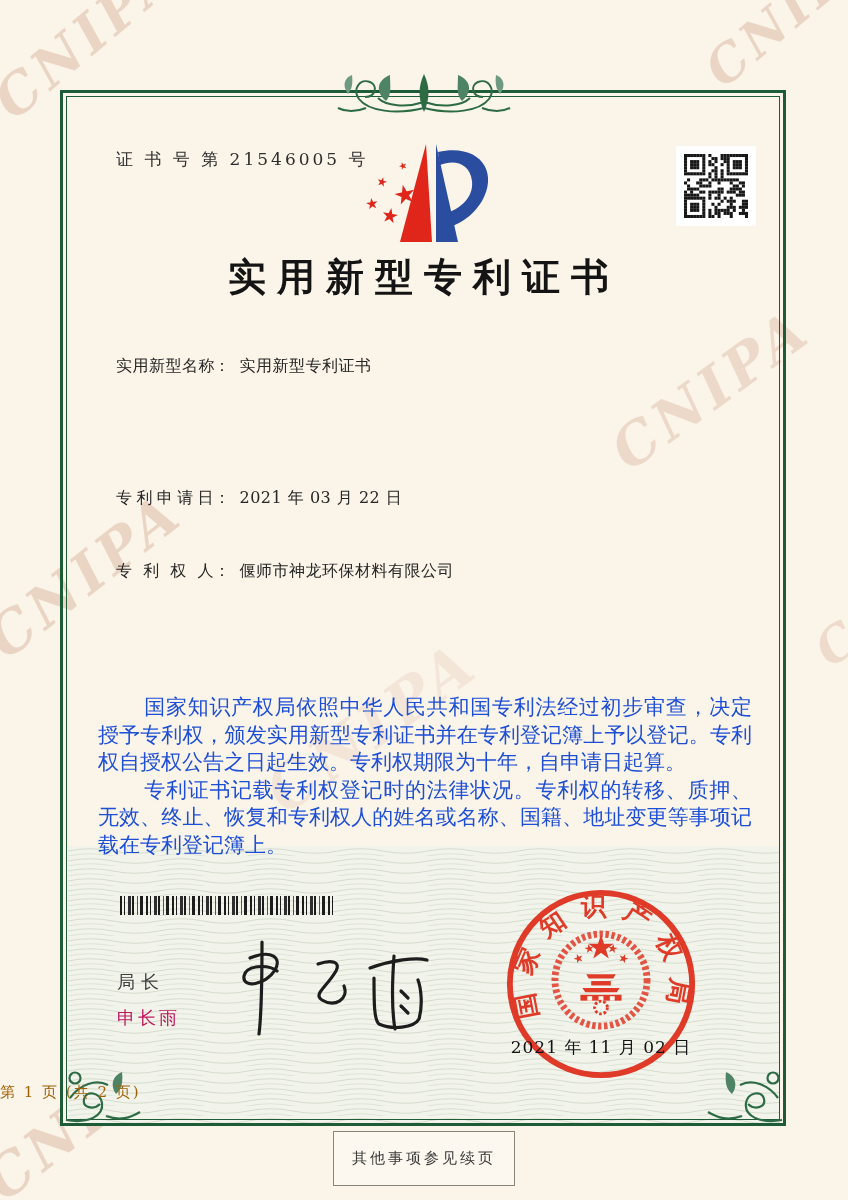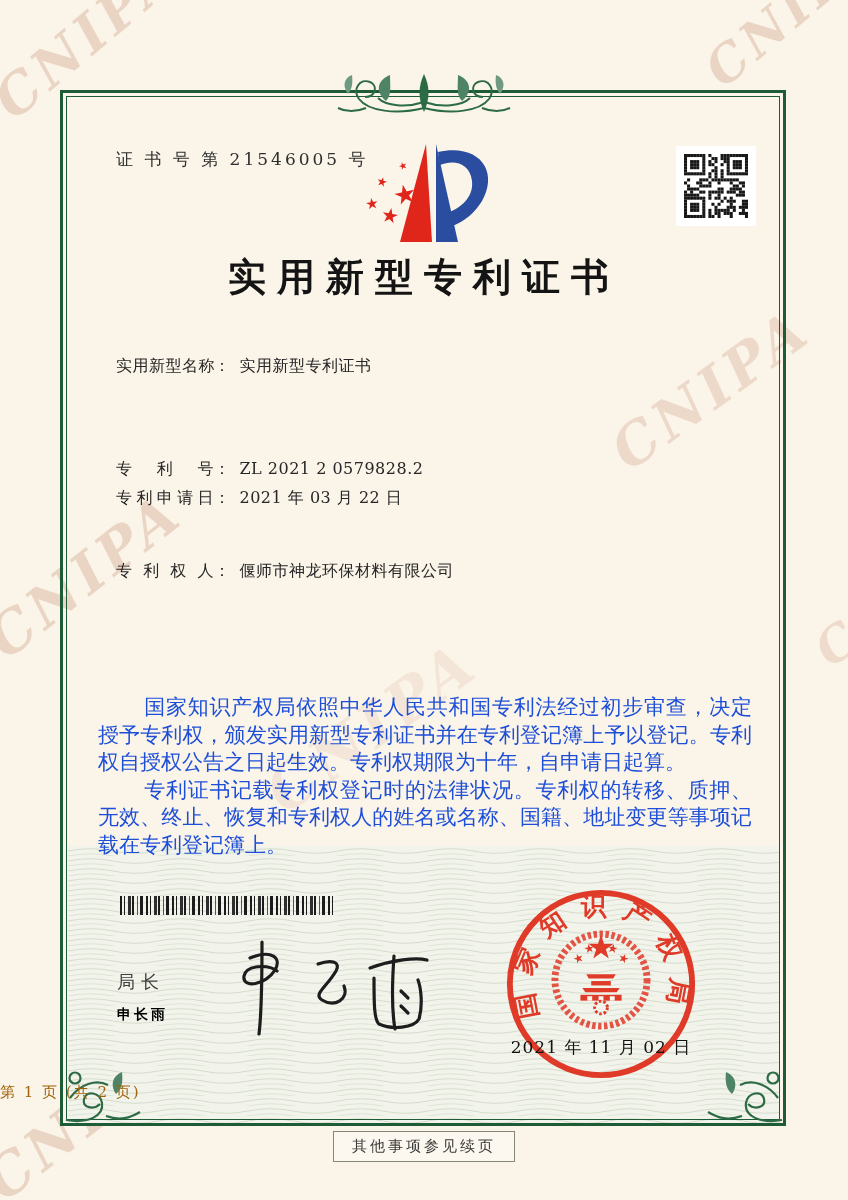--- a/index.html
+++ b/index.html
@@ -40,29 +40,29 @@
   .body-text p{margin:0;text-indent:2.2em;}
   .barcode{position:absolute;left:120px;top:896px;width:216px;height:19px;
            background:repeating-linear-gradient(90deg,
              #1c1c1c 0 2px,rgba(0,0,0,0) 2px 4px,
              #1c1c1c 4px 5px,rgba(0,0,0,0) 5px 8px,
              #2e2e2e 8px 11px,rgba(0,0,0,0) 11px 12px,
              #1c1c1c 12px 14px,rgba(0,0,0,0) 14px 17px,
              #555 17px 18px,rgba(0,0,0,0) 18px 20px,
              #1c1c1c 20px 23px,rgba(0,0,0,0) 23px 26px);}
   .signer-title{position:absolute;left:117px;top:970px;font-size:18px;letter-spacing:6px;color:#404040;}
-  .signer-name{position:absolute;left:117px;top:1006px;font-size:14px;letter-spacing:3px;color:#000000;font-weight:bold;}
+  .signer-name{position:absolute;left:117px;top:1006px;font-size:18px;letter-spacing:3px;color:#be185d;}
   .signature{position:absolute;left:222px;top:936px;}
   .seal{position:absolute;left:503px;top:886px;}
   .seal-date{position:absolute;left:503px;top:1036px;width:196px;text-align:center;font-size:17px;
              color:#121212;letter-spacing:1px;white-space:nowrap;}
   .page-num{position:absolute;left:0;top:1083px;width:848px;text-align:left;font-size:15px;
             letter-spacing:2px;color:#a16207;}
   .cont-note{position:absolute;left:50%;transform:translateX(-50%);top:1131px;border:1px solid #85857a;
-             background:#fdf8ef;padding:5px 18px;font-size:15px;letter-spacing:3px;color:#3a3a3a;}
+             background:#fdf8ef;padding:17px 18px;font-size:15px;letter-spacing:3px;color:#3a3a3a;}
 </style>
 </head>
 <body>
 
 <div class="page">
 
   <span class="wm wm1">CNIPA</span>
   <span class="wm wm2">CNIPA</span>
   <span class="wm wm3">CNIPA</span>
   <span class="wm wm4">CNIPA</span>
@@ -377,23 +377,20 @@
           <rect x="45" y="60" width="3" height="3" fill="#161616"></rect>
           <rect x="60" y="60" width="3" height="3" fill="#161616"></rect>
         </svg>
     </div>
 
     <div class="title">实用新型专利证书</div>
 
     <div class="frow" style="top:356px">
       <span class="flabel">实用新型名称</span><span>：</span><span class="fvalue">实用新型专利证书</span>
     </div>
-    <div class="frow" style="top:459px">
-      <span class="flabel">专利号</span><span>：</span><span class="fvalue">ZL 2021 2 0579828.2</span>
-    </div>
     <div class="frow" style="top:488px">
       <span class="flabel">专利申请日</span><span>：</span><span class="fvalue">2021 年 03 月 22 日</span>
     </div>
     <div class="frow" style="top:561px">
       <span class="flabel">专利权人</span><span>：</span><span class="fvalue">偃师市神龙环保材料有限公司</span>
     </div>
 
     <div class="body-text">
       <p>国家知识产权局依照中华人民共和国专利法经过初步审查，决定授予专利权，颁发实用新型专利证书并在专利登记簿上予以登记。专利权自授权公告之日起生效。专利权期限为十年，自申请日起算。</p>
       <p>专利证书记载专利权登记时的法律状况。专利权的转移、质押、无效、终止、恢复和专利权人的姓名或名称、国籍、地址变更等事项记载在专利登记簿上。</p>

